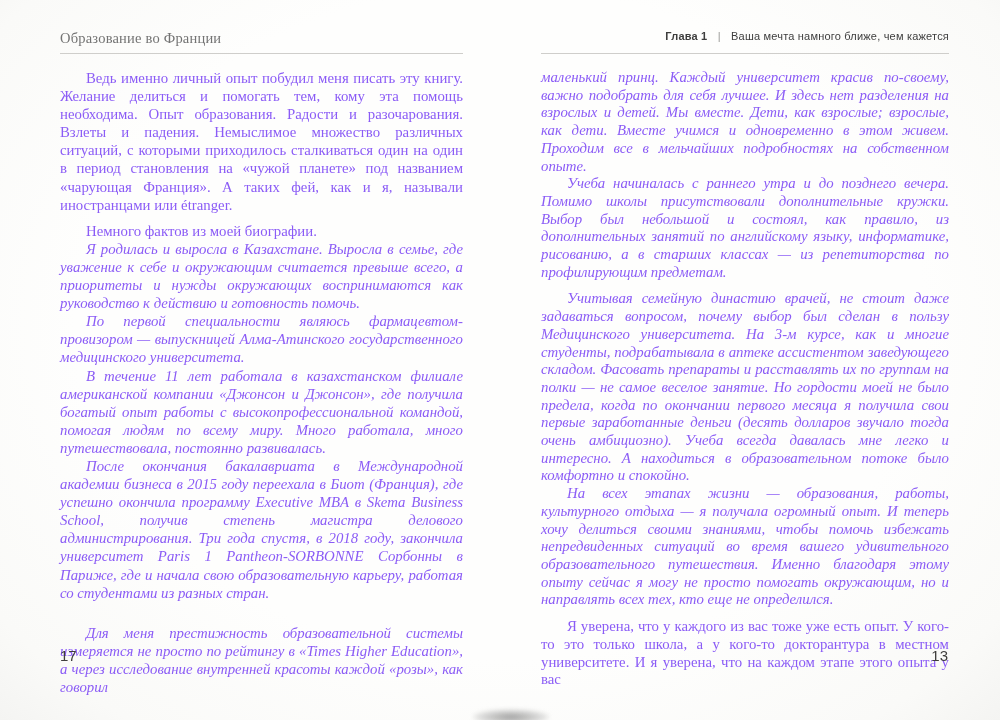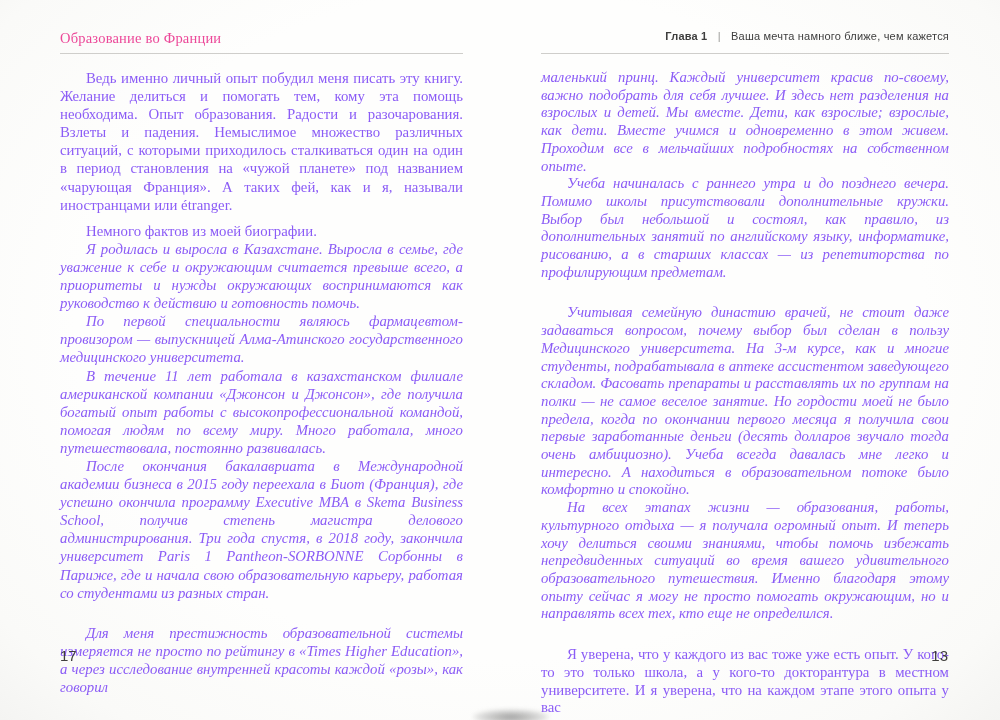--- a/index.html
+++ b/index.html
@@ -5,41 +5,41 @@
   html,body{margin:0;padding:0;}
   body{
     width:1000px;height:720px;position:relative;overflow:hidden;
     background:radial-gradient(ellipse at 50% 45%, #fefefd 60%, #fafaf8 88%, #f4f4f2 100%);
     font-family:"Liberation Serif","DejaVu Serif",serif;
   }
   .page{position:absolute;top:30px;}
   .page-left{left:60px;width:403px;}
   .page-right{left:541px;width:408px;}
 
-  .runhead{height:17px;font-size:14.5px;color:#ec4899;letter-spacing:.2px;}
+  .runhead{height:17px;font-size:14.5px;color:#737373;letter-spacing:.2px;}
   .page-left .runhead{font-family:"Liberation Serif","DejaVu Serif",serif;}
   .page-right .runhead{
     font-family:"Liberation Sans","DejaVu Sans",sans-serif;
     font-size:11px;text-align:right;color:#3e3e3e;
   }
   .runhead .chapter{font-weight:bold;}
   .runhead .sep{color:#9a9a98;margin:0 7px;font-weight:normal;}
 
   .rule{border-top:1px solid #cfcecb;margin-top:6px;height:0;}
 
   .pagebody{
     margin-top:15px;font-size:14.8px;line-height:18.1px;
     text-align:justify;color:#8b5cf6;hyphens:auto;-webkit-hyphens:auto;
   }
   .page-right .pagebody{line-height:17.7px;font-family:Liberation Serif, serif;}
   .p{margin:0;text-indent:26px;}
   .it{font-style:italic;}
   .noindent{text-indent:0;}
   .gap-sm{margin-top:8px;}
-  .gap-md{margin-top:23px;}
+  .gap-md{margin-top:9px;}
   .gap-lg{margin-top:22px;}
 
   .pagenum{
     position:absolute;top:617px;
     font-family:"Liberation Sans","DejaVu Sans",sans-serif;
     font-size:15px;color:#3f3e3c;
   }
   .page-left .pagenum{left:0;}
   .page-right .pagenum{right:1px;text-align:right;}
 

